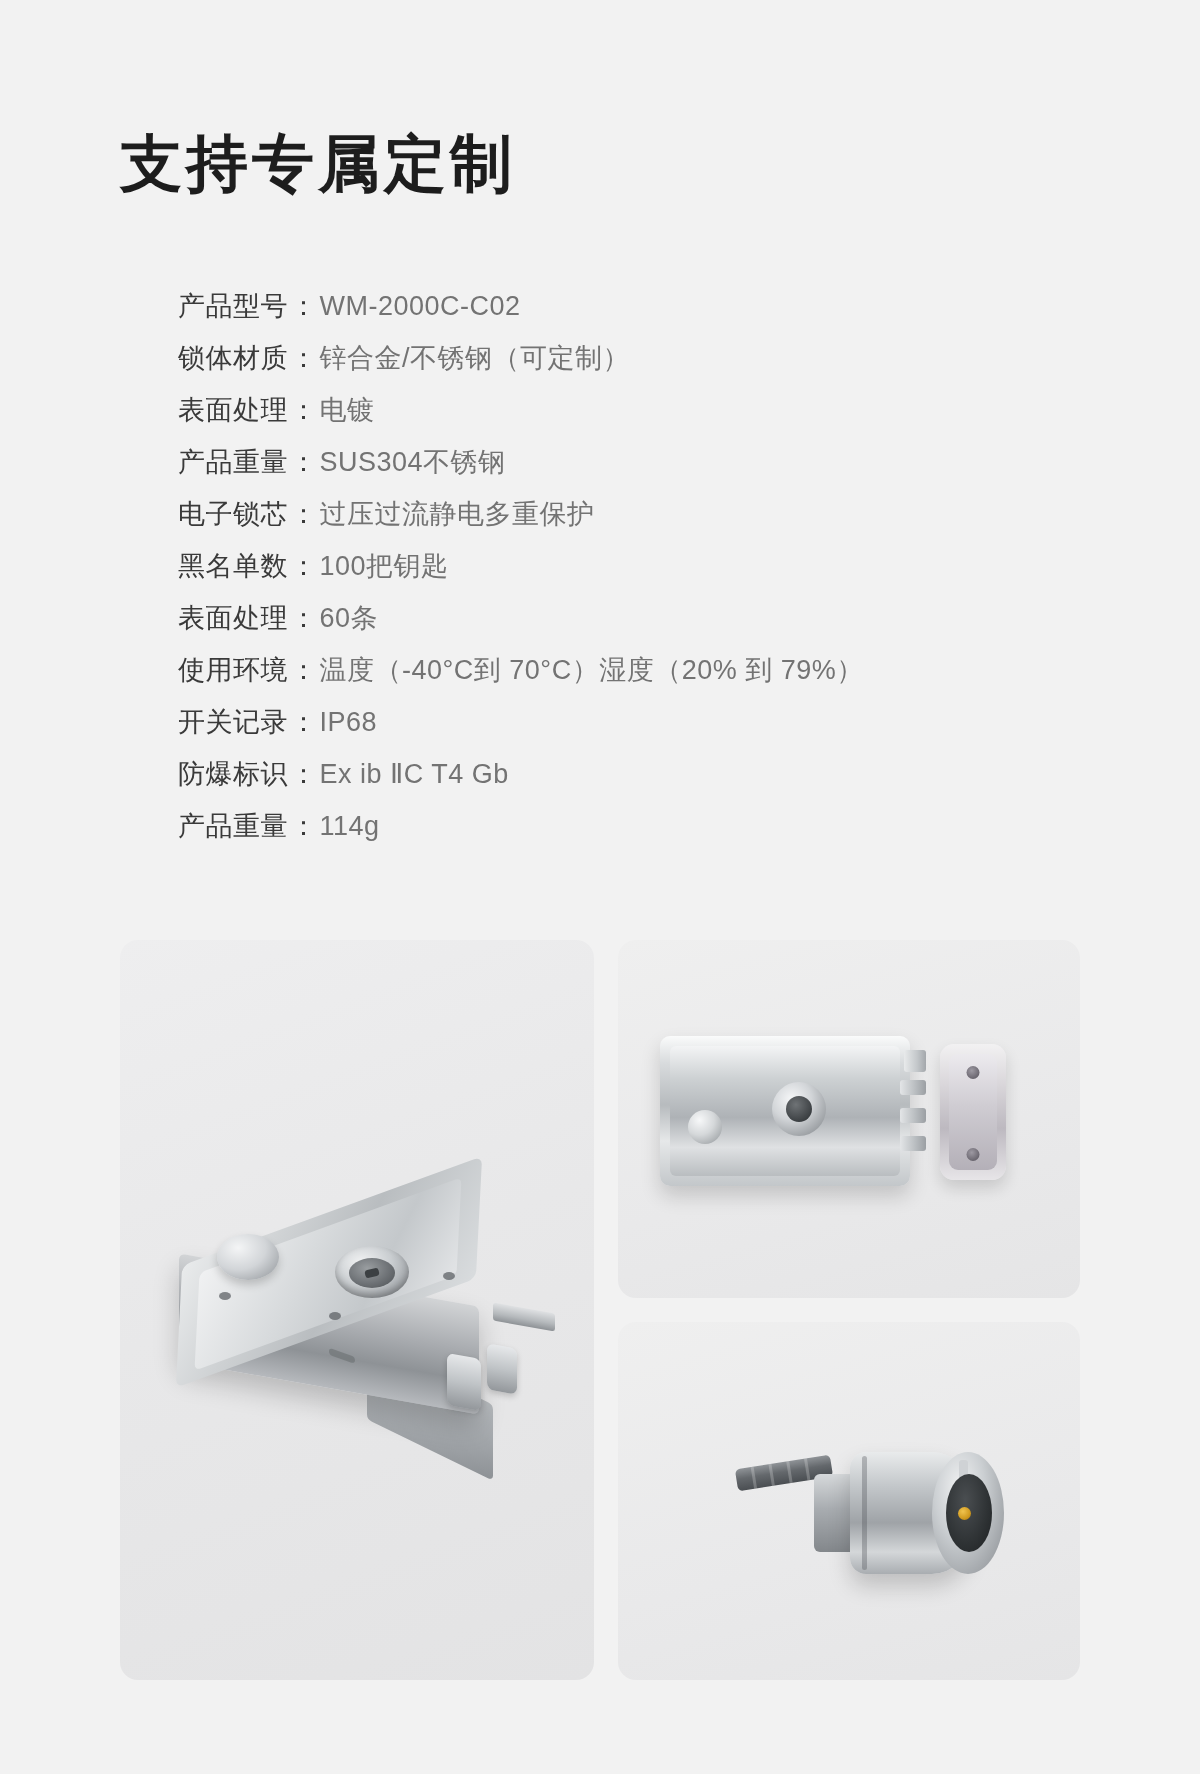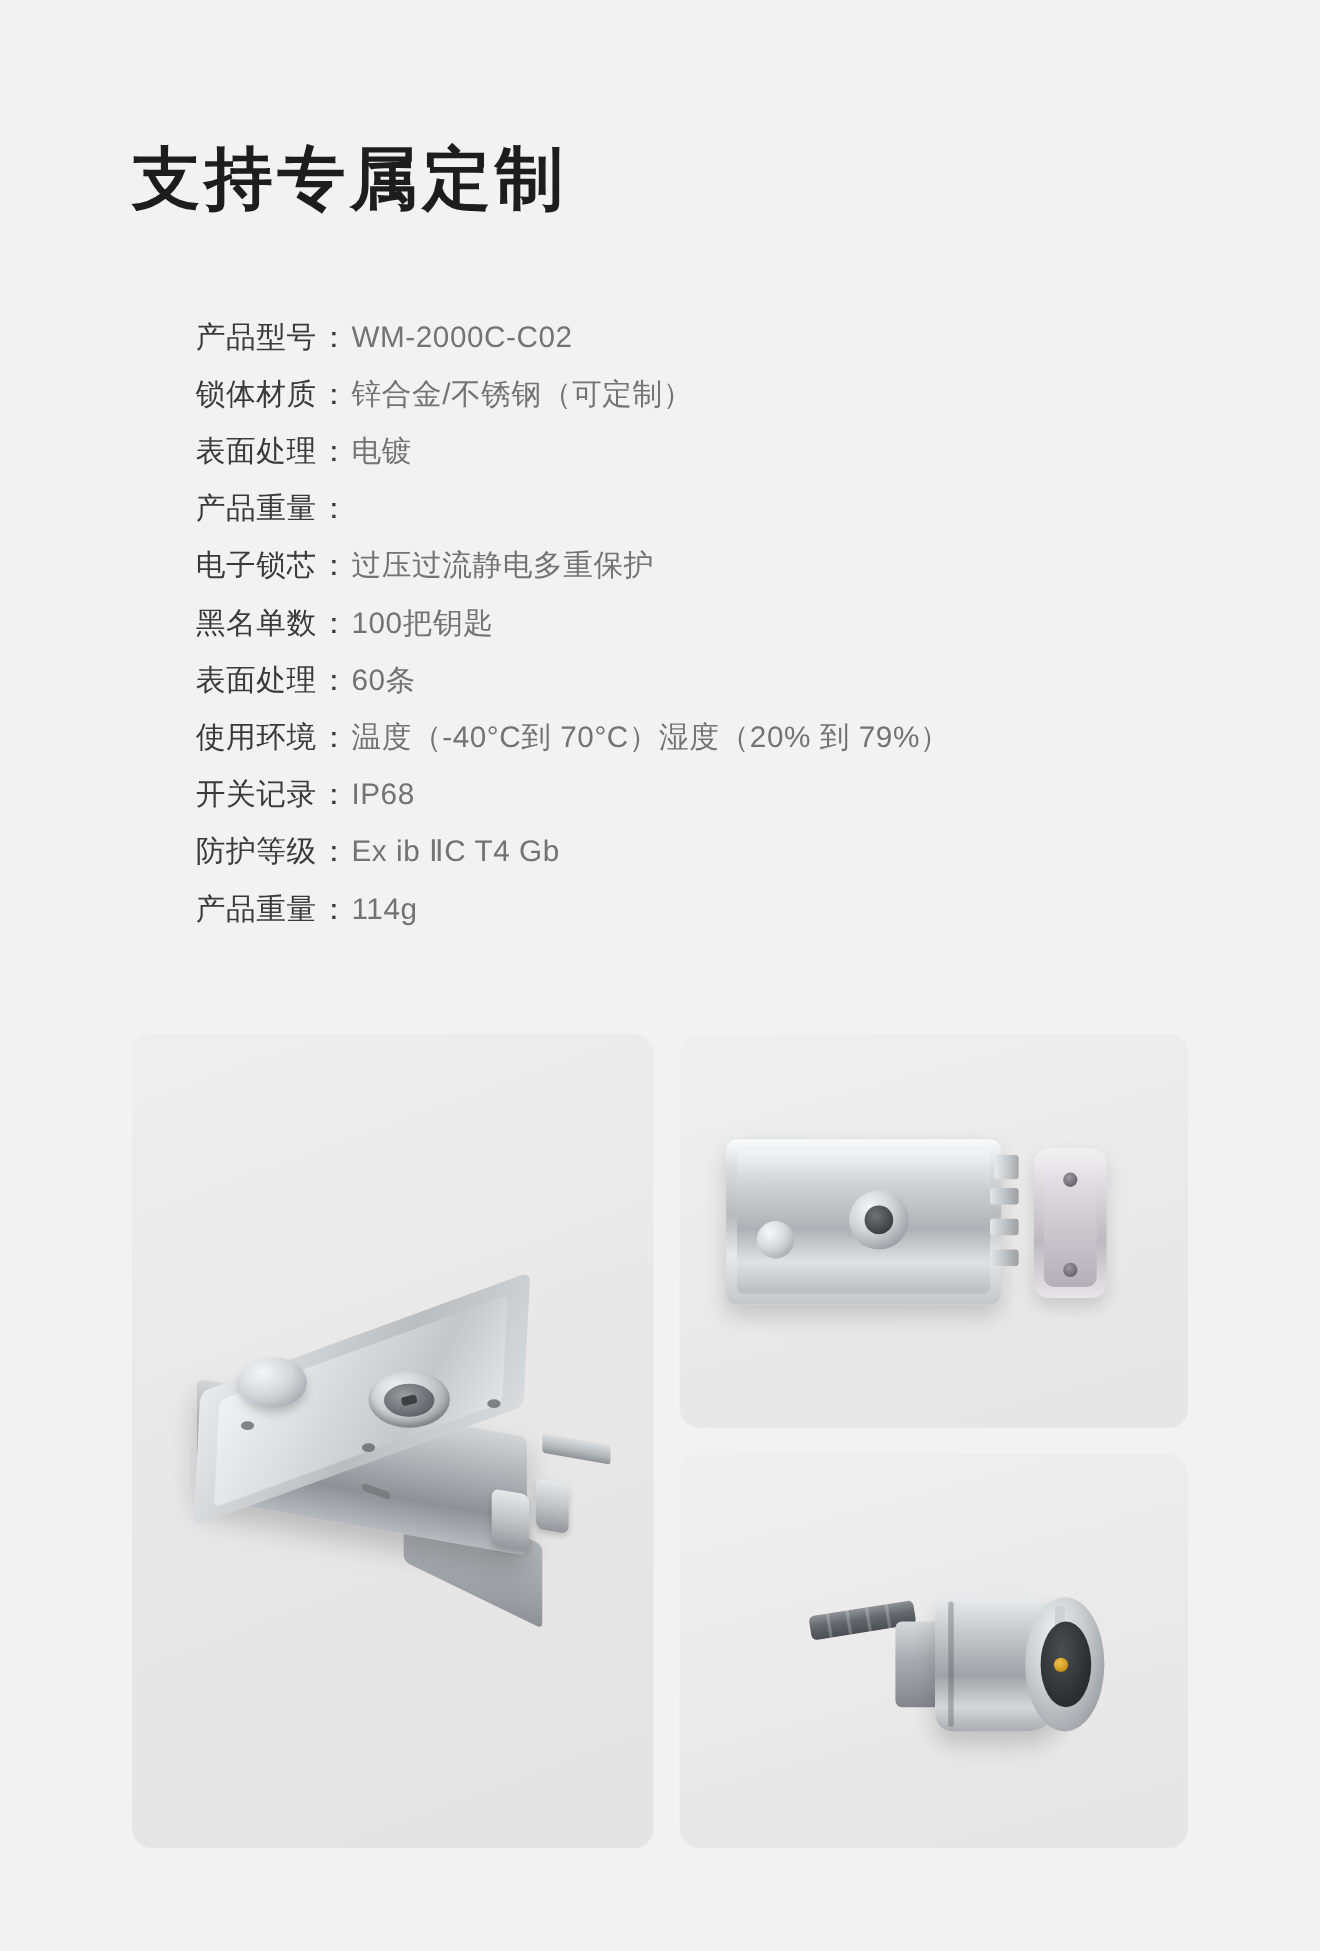--- a/index.html
+++ b/index.html
@@ -450,20 +450,21 @@
 
     <div class="spec-row">
       <span class="spec-label">表面处理</span>
       <span class="spec-sep">：</span>
       <span class="spec-value">电镀</span>
     </div>
 
     <div class="spec-row">
       <span class="spec-label">产品重量</span>
       <span class="spec-sep">：</span>
+      <span class="spec-value">SUS304不锈钢</span>
     </div>
 
     <div class="spec-row">
       <span class="spec-label">电子锁芯</span>
       <span class="spec-sep">：</span>
       <span class="spec-value">过压过流静电多重保护</span>
     </div>
 
     <div class="spec-row">
       <span class="spec-label">黑名单数</span>
@@ -483,21 +484,21 @@
       <span class="spec-value">温度（-40°C到 70°C）湿度（20% 到 79%）</span>
     </div>
 
     <div class="spec-row">
       <span class="spec-label">开关记录</span>
       <span class="spec-sep">：</span>
       <span class="spec-value">IP68</span>
     </div>
 
     <div class="spec-row">
-      <span class="spec-label">防护等级</span>
+      <span class="spec-label">防爆标识</span>
       <span class="spec-sep">：</span>
       <span class="spec-value">Ex ib ⅡC T4 Gb</span>
     </div>
 
     <div class="spec-row">
       <span class="spec-label">产品重量</span>
       <span class="spec-sep">：</span>
       <span class="spec-value">114g</span>
     </div>
 

